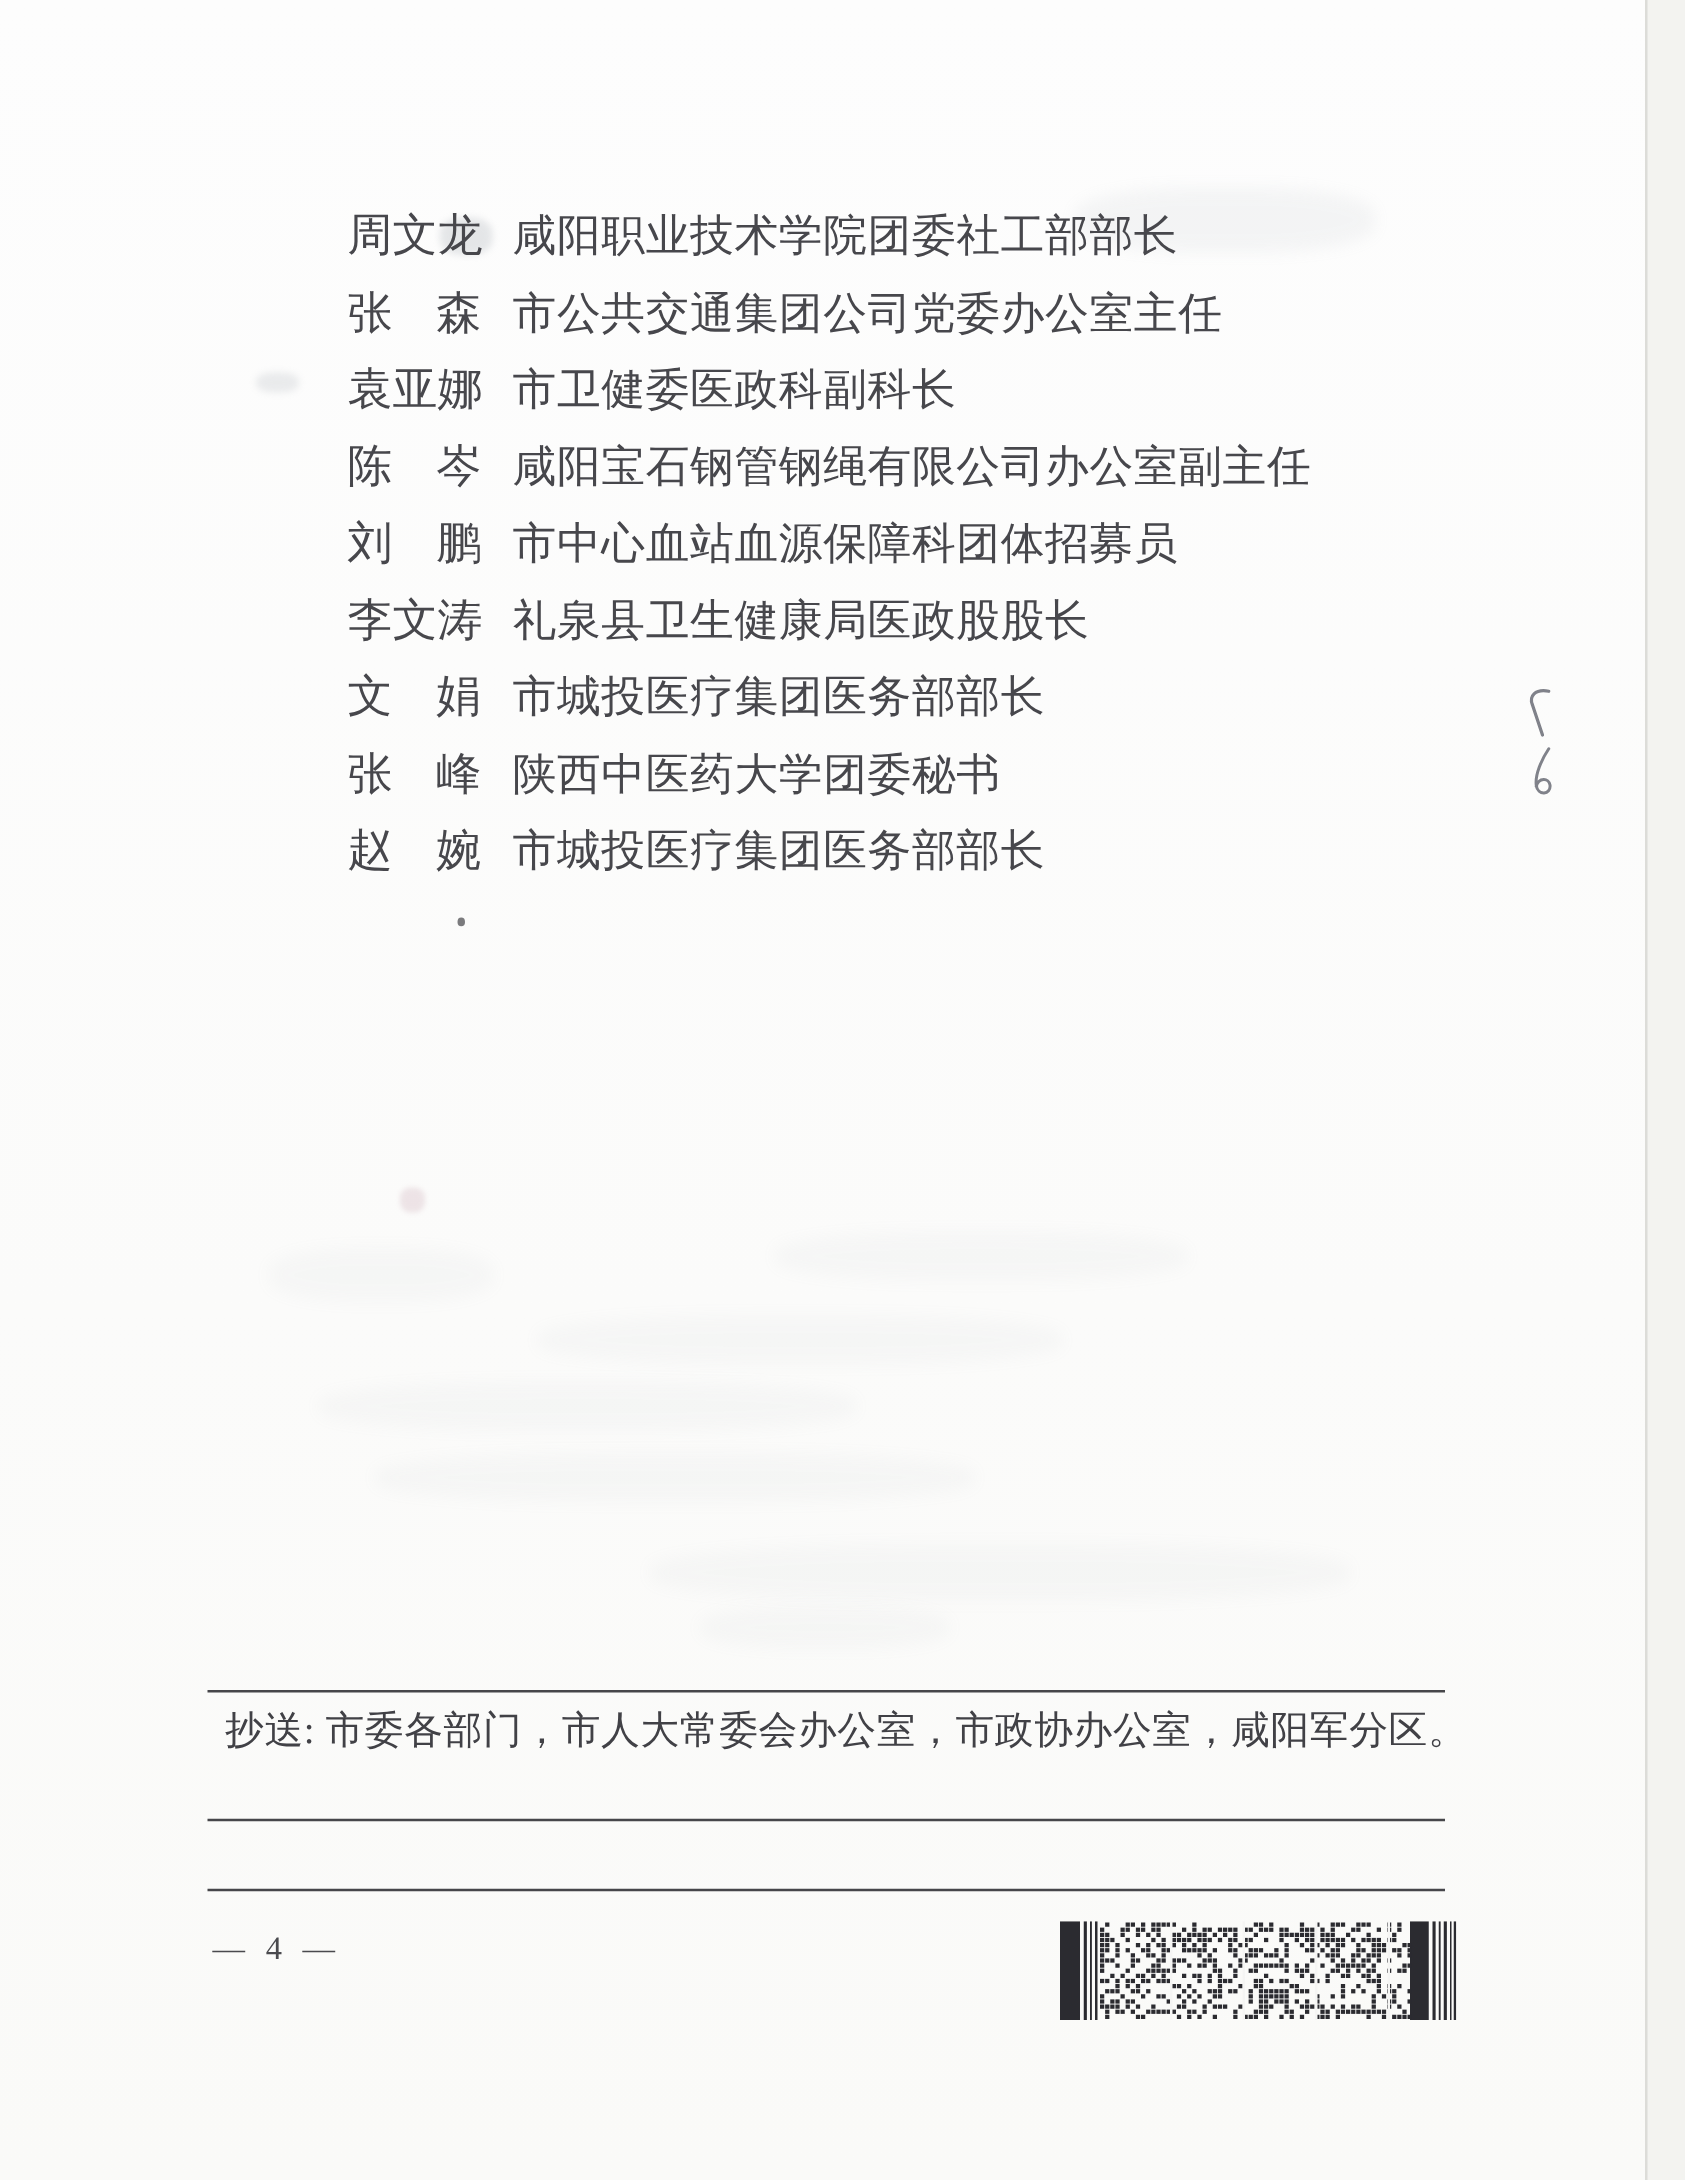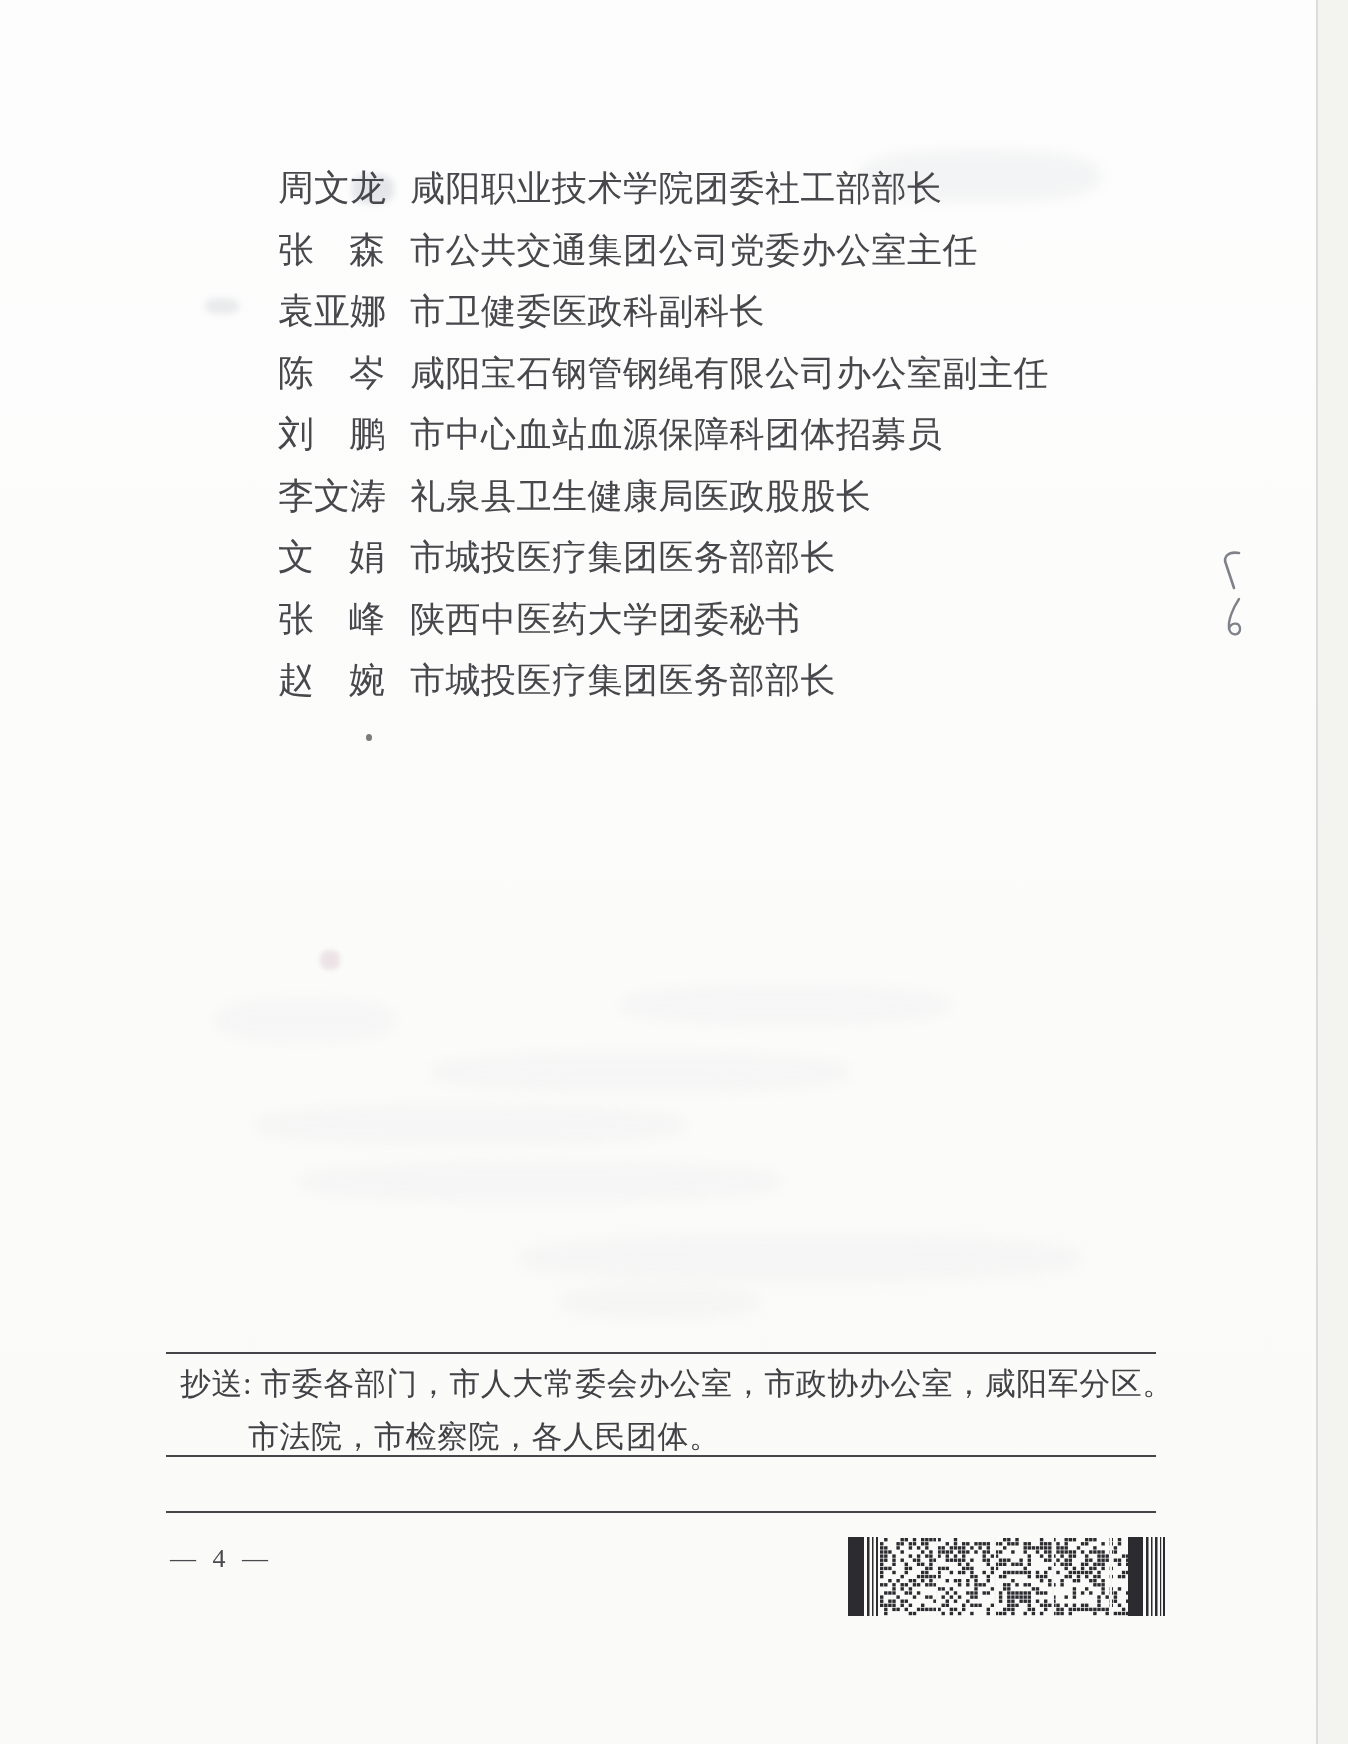--- a/index.html
+++ b/index.html
@@ -79,21 +79,20 @@
       <div class="row"><span class="name">陈岑</span><span class="title">咸阳宝石钢管钢绳有限公司办公室副主任</span></div>
       <div class="row"><span class="name">刘鹏</span><span class="title">市中心血站血源保障科团体招募员</span></div>
       <div class="row"><span class="name">李文涛</span><span class="title">礼泉县卫生健康局医政股股长</span></div>
       <div class="row"><span class="name">文娟</span><span class="title">市城投医疗集团医务部部长</span></div>
       <div class="row"><span class="name">张峰</span><span class="title">陕西中医药大学团委秘书</span></div>
       <div class="row"><span class="name">赵婉</span><span class="title">市城投医疗集团医务部部长</span></div>
     </div>
 
   <div class="rule rule-1"></div>
   <div class="copy-line1">抄送: 市委各部门，市人大常委会办公室，市政协办公室，咸阳军分区。</div>
-  <div class="copy-line2">市法院，市检察院，各人民团体。</div>
   <div class="rule rule-2"></div>
   <div class="rule rule-3"></div>
   <div class="page-number">— 4 —</div>
 
   <div class="barcode"><svg width="317" height="79">
         <rect x="0" y="0" width="16" height="79" fill="#2b2b30"></rect>
         <rect x="280" y="0" width="15" height="79" fill="#2b2b30"></rect>
         <rect x="19" y="0" width="2.5" height="79" fill="#2b2b30"></rect>
         <rect x="24" y="0" width="1.5" height="79" fill="#2b2b30"></rect>
         <rect x="28" y="0" width="2" height="79" fill="#2b2b30"></rect>

